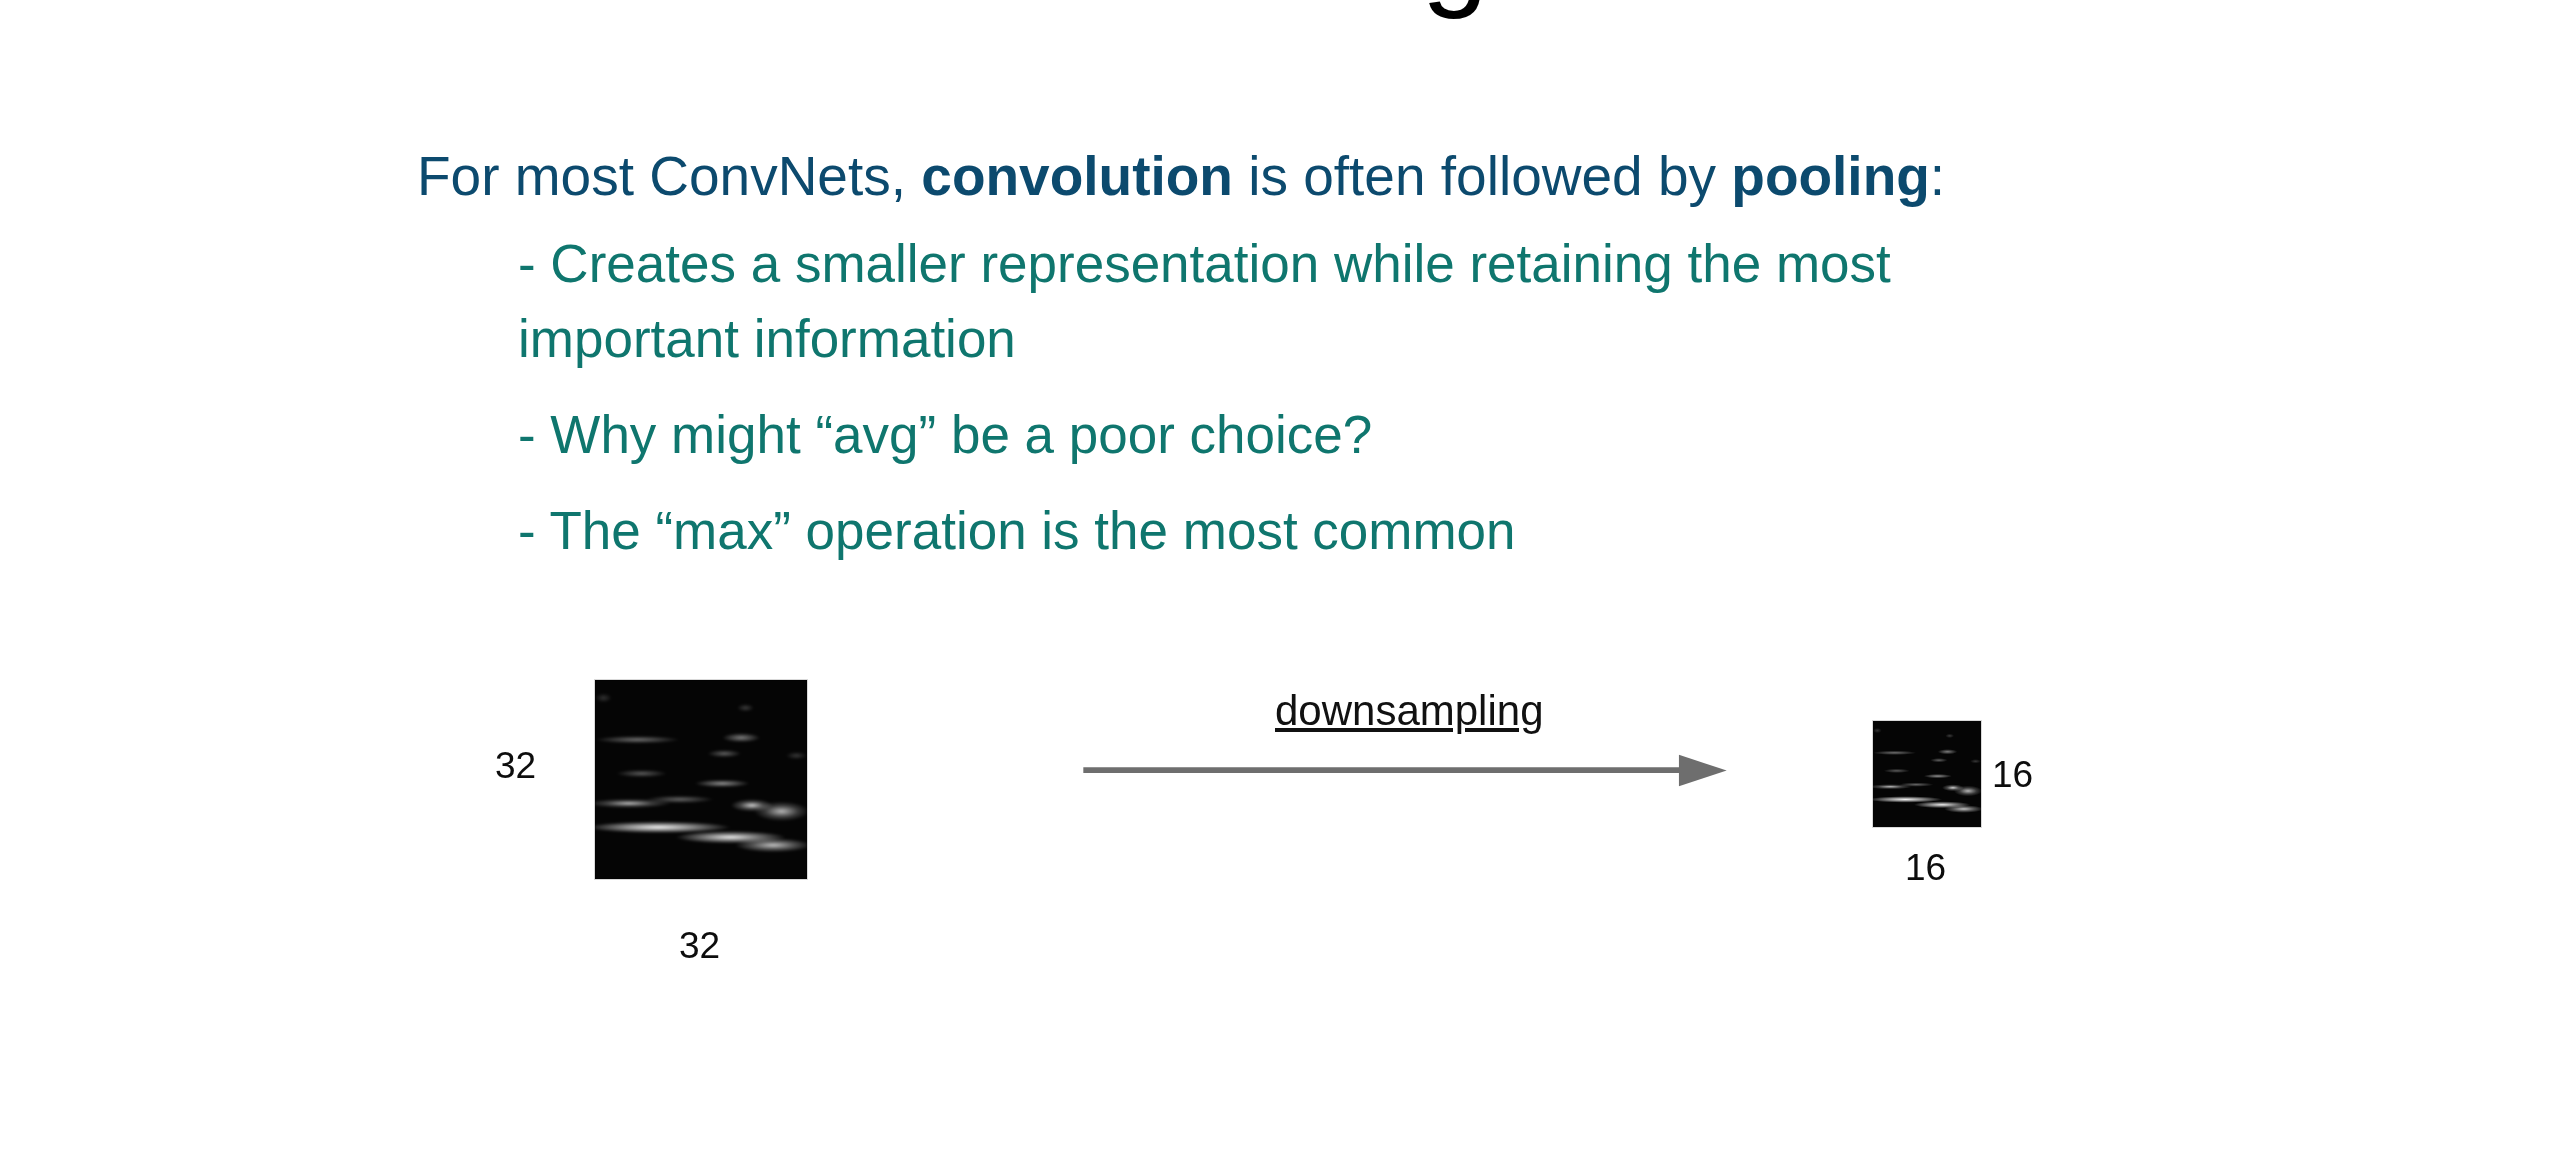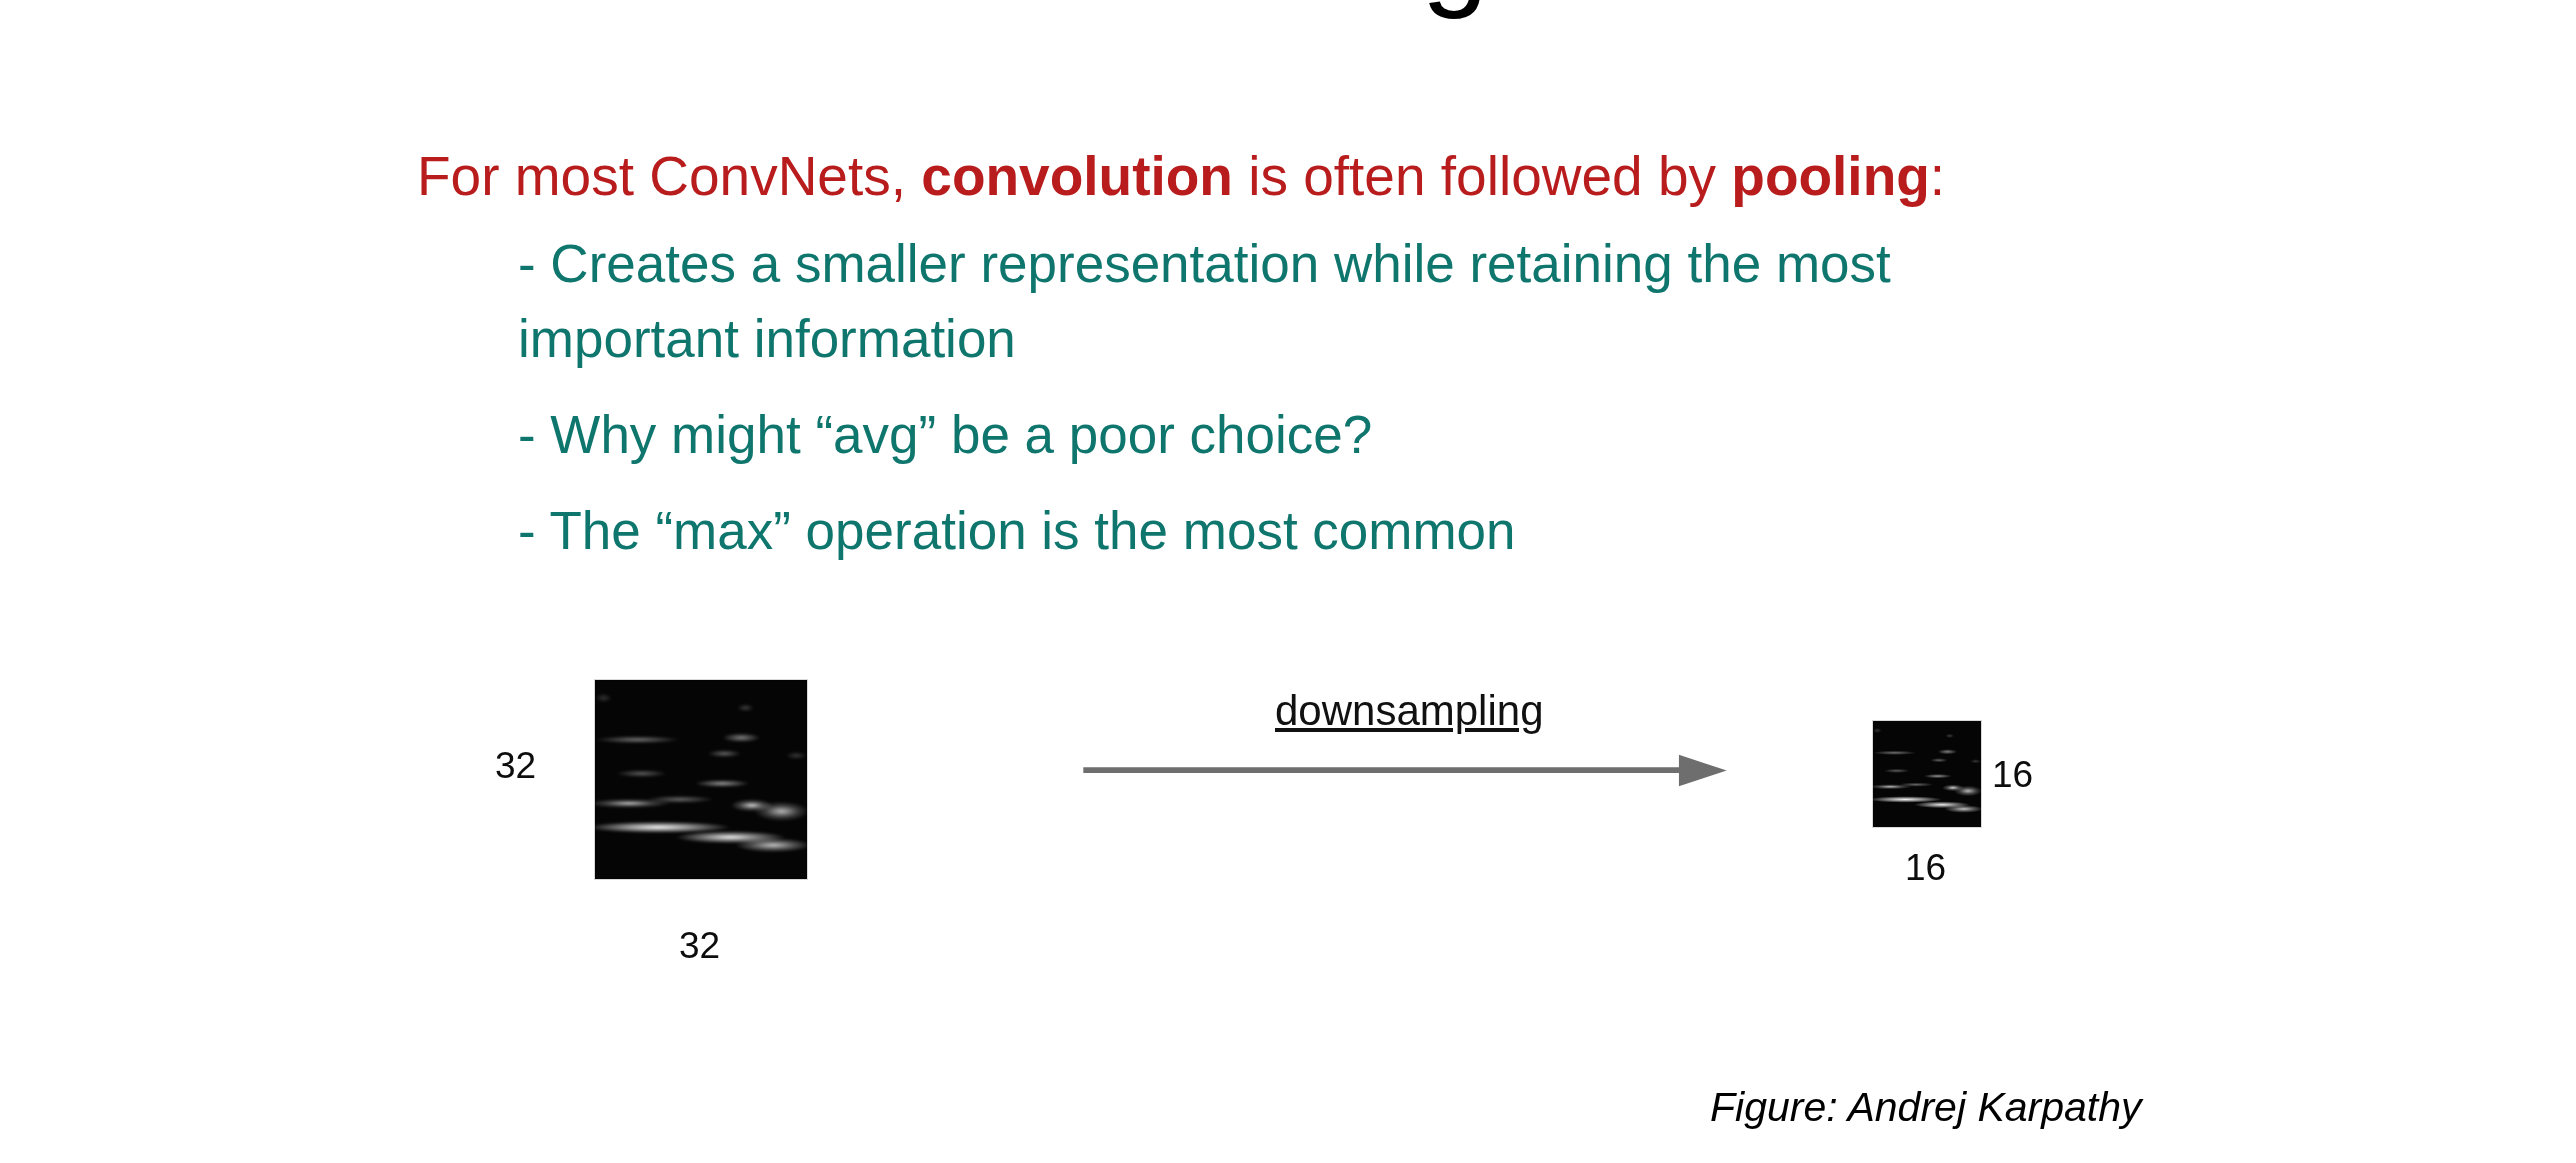--- a/index.html
+++ b/index.html
@@ -40,21 +40,21 @@
   .body-block {
     position: absolute;
     left: 417px;
     top: 145px;
     width: 1816px;
   }
   .lead-line {
     font-size: 55px;
     line-height: 62px;
     font-weight: 400;
-    color: #b91c1c;
+    color: #0c4a6e;
     white-space: nowrap;
   }
   .lead-line b {
     font-weight: 700;
   }
   .bullets {
     margin-top: 19.3px;
     padding-left: 101px;
   }
   .bullet {
@@ -204,16 +204,15 @@
 
     <div class="fmap fmap-small">
       <div class="fmap-inner"></div>
     </div>
 
     <div class="dim-label dim-right-16">16</div>
     <div class="dim-label dim-bot-16">16</div>
 
   </div>
 
-  <div class="attribution">Figure: Andrej Karpathy</div>
 
 </div>
 
 
 </body></html>

